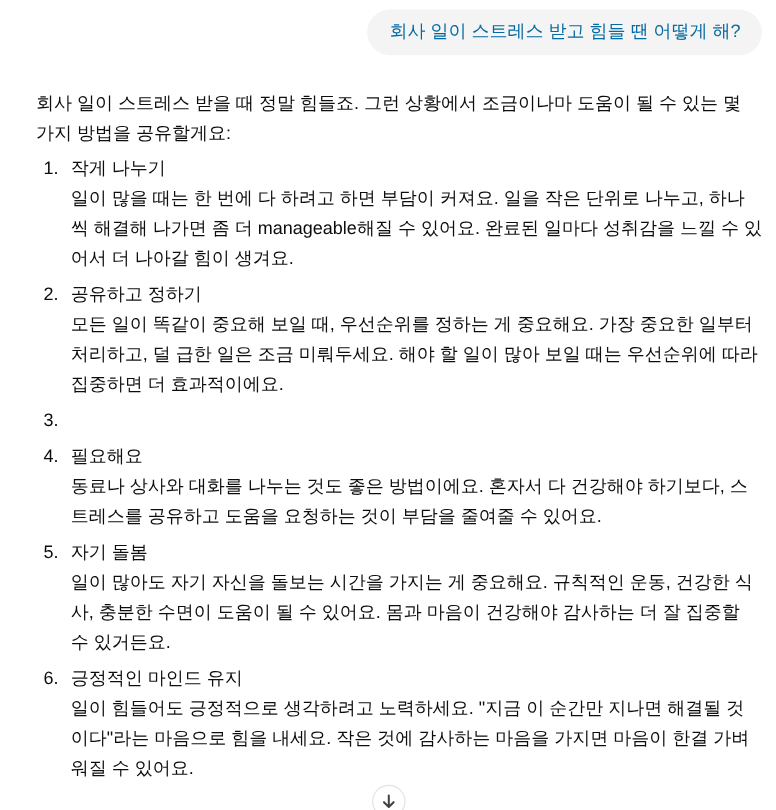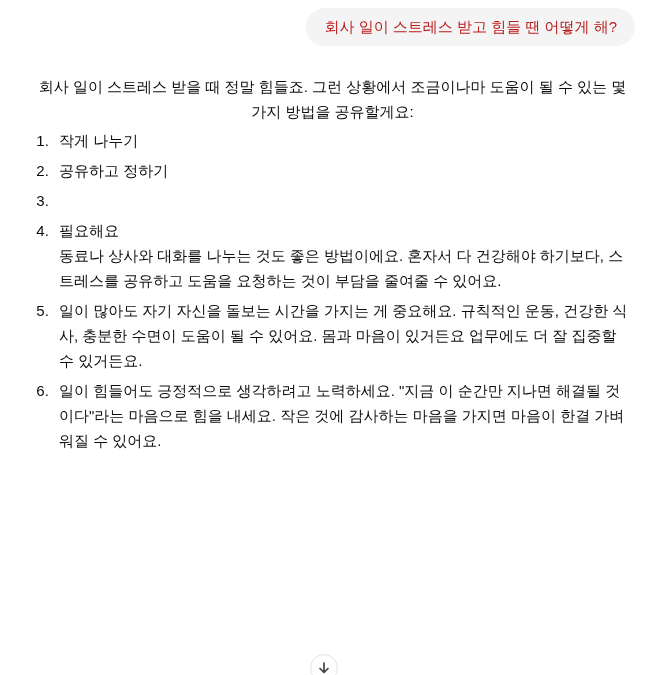--- a/index.html
+++ b/index.html
@@ -21,29 +21,29 @@
     display: flex;
     justify-content: flex-end;
     margin-bottom: 28px;
   }
   .user-bubble {
     background: #f4f4f4;
     border-radius: 19px;
     padding: 10px 18px;
     font-size: 15px;
     line-height: 18px;
-    color: #b91c1c;
+    color: #0369a1;
     max-width: 480px;
   }
   .assistant {
     font-size: 15px;
     line-height: 25px;
     color: #0d0d0d;
   }
-  .assistant p.intro { margin: 0 0 4px 0; text-align: center; }
+  .assistant p.intro { margin: 0 0 4px 0; }
   .assistant ol {
     list-style: decimal outside;
     padding-left: 23px;
     margin: 0 0 6px 0;
   }
   .assistant ol li {
     padding-left: 6px;
     margin-bottom: 5px;
   }
   .tip-title {
@@ -79,34 +79,38 @@
       <span>회사 일이 스트레스 받고 힘들 땐 어떻게 해?</span>
     </div>
   </div>
 
   <div class="assistant">
     <p class="intro">회사 일이 스트레스 받을 때 정말 힘들죠. 그런 상황에서 조금이나마 도움이 될 수 있는 몇 가지 방법을 공유할게요:</p>
 
     <ol>
       <li>
         <span class="tip-title">작게 나누기</span>
+        <span class="tip-body">일이 많을 때는 한 번에 다 하려고 하면 부담이 커져요. 일을 작은 단위로 나누고, 하나씩 해결해 나가면 좀 더 manageable해질 수 있어요. 완료된 일마다 성취감을 느낄 수 있어서 더 나아갈 힘이 생겨요.</span>
       </li>
       <li>
         <span class="tip-title">공유하고 정하기</span>
+        <span class="tip-body">모든 일이 똑같이 중요해 보일 때, 우선순위를 정하는 게 중요해요. 가장 중요한 일부터 처리하고, 덜 급한 일은 조금 미뤄두세요. 해야 할 일이 많아 보일 때는 우선순위에 따라 집중하면 더 효과적이에요.</span>
       </li>
       <li>
       </li>
       <li>
         <span class="tip-title">필요해요</span>
         <span class="tip-body">동료나 상사와 대화를 나누는 것도 좋은 방법이에요. 혼자서 다 건강해야 하기보다, 스트레스를 공유하고 도움을 요청하는 것이 부담을 줄여줄 수 있어요.</span>
       </li>
       <li>
-        <span class="tip-body">일이 많아도 자기 자신을 돌보는 시간을 가지는 게 중요해요. 규칙적인 운동, 건강한 식사, 충분한 수면이 도움이 될 수 있어요. 몸과 마음이 있거든요 업무에도 더 잘 집중할 수 있거든요.</span>
+        <span class="tip-title">자기 돌봄</span>
+        <span class="tip-body">일이 많아도 자기 자신을 돌보는 시간을 가지는 게 중요해요. 규칙적인 운동, 건강한 식사, 충분한 수면이 도움이 될 수 있어요. 몸과 마음이 건강해야 감사하는 더 잘 집중할 수 있거든요.</span>
       </li>
       <li>
+        <span class="tip-title">긍정적인 마인드 유지</span>
         <span class="tip-body">일이 힘들어도 긍정적으로 생각하려고 노력하세요. "지금 이 순간만 지나면 해결될 것이다"라는 마음으로 힘을 내세요. 작은 것에 감사하는 마음을 가지면 마음이 한결 가벼워질 수 있어요.</span>
       </li>
     </ol>
 
   </div>
 
 </div>
 
 <button class="scroll-btn">
   <span>

